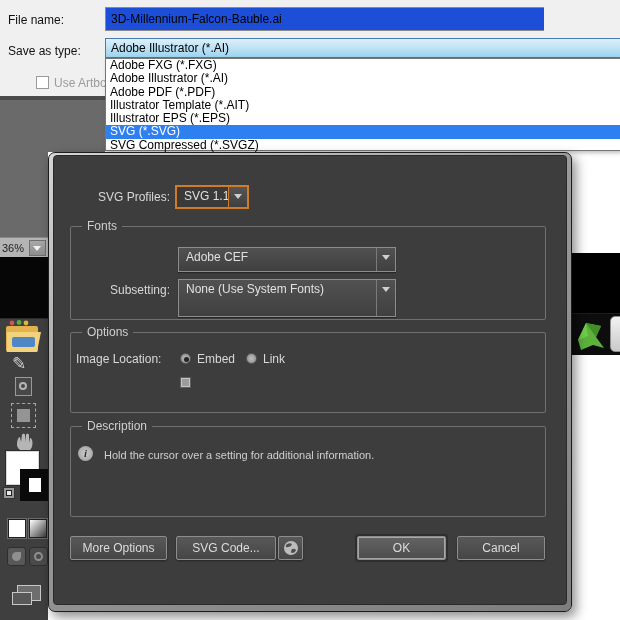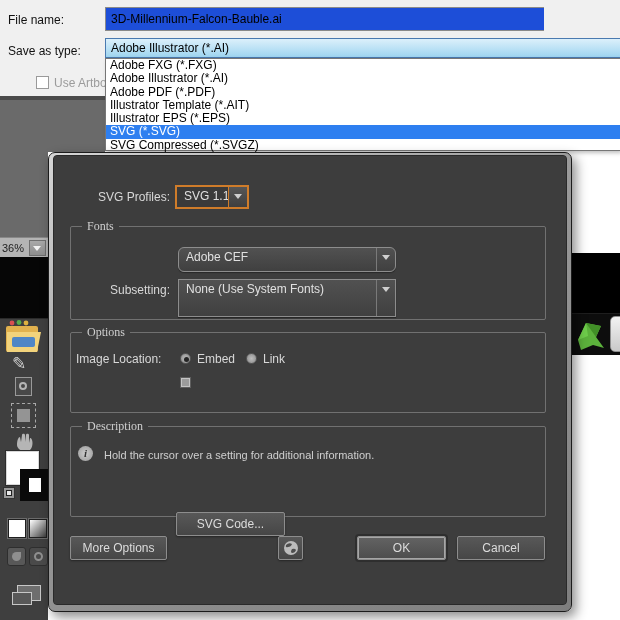--- a/index.html
+++ b/index.html
@@ -53,21 +53,21 @@
   .banner-strip { position:absolute; left:0; top:60px; width:48px; height:42px; background:#0d0d0d; border-top:1px solid #1e1e1e; }
   .banner-btn { position:absolute; left:38px; top:2px; width:12px; height:36px; background:linear-gradient(#f2f2f2,#c9c9c9); border:1px solid #8f8f8f; border-radius:5px 0 0 5px; }
 
   
   .dlg { left:48px; top:152px; width:524px; height:460px; background:linear-gradient(150deg,#d6d6d6,#9b9b9b 40%,#7e7e7e); border:1px solid #1c1c1c; border-radius:7px; padding:2px 4px 6px 4px; box-shadow:4px 5px 12px rgba(0,0,0,0.45); z-index:10; }
   .dlg-inner { width:100%; height:100%; background:#3d3d3d; border:1px solid #2a2a2a; border-radius:4px; overflow:hidden; display:flex; flex-direction:column; }
   .dlg-title { height:23px; background:linear-gradient(#7b7b7b,#4a4a4a 55%,#393939); color:#ededed; font-size:12.5px; line-height:22px; padding-left:9px; flex:0 0 auto; text-shadow:0 1px 1px rgba(0,0,0,0.6); }
   .dlg-body { position:relative; flex:1; background:#3d3d3d; color:#d6d6d6; font-size:12px; }
 
   .flabel { position:absolute; text-align:right; color:#d8d8d8; font-size:12px; line-height:22px; height:22px; }
-  .group { position:absolute; border:1px solid #717171; border-radius:2px;font-family:Liberation Serif, serif; }
+  .group { position:absolute; border:1px solid #717171; border-radius:2px; }
   .group-title { position:absolute; top:-8px; left:11px; background:#3d3d3d; padding:0 5px; color:#cfcfcf; font-size:12px; line-height:15px; }
 
   .ddark { position:absolute; background:linear-gradient(#515151,#404040); border:1px solid #8d8d8d; color:#e0e0e0; font-size:12px; line-height:19px; padding-left:7px; white-space:nowrap; box-shadow:0 1px 1px rgba(0,0,0,0.35); }
   .dd-arrow { position:absolute; right:0; top:0; bottom:0; width:19px; border-left:1px solid #7a7a7a; }
   .dd-arrow i { position:absolute; left:5px; top:7px; width:0; height:0; border-left:4px solid transparent; border-right:4px solid transparent; border-top:5px solid #cfcfcf; }
   .dd-orange { border:2px solid #cf7c2a; background:#3a3a3a; box-shadow:none; }
   .dd-orange .dd-arrow { border-left:1px solid #cf7c2a; background:linear-gradient(#565656,#3f3f3f); }
 
   .radio { position:absolute; width:11px; height:11px; border-radius:50%; background:radial-gradient(#bdbdbd,#8a8a8a); border:1px solid #5a5a5a; }
   .radio.on::after { content:""; position:absolute; left:3px; top:3px; width:5px; height:5px; border-radius:50%; background:#252525; }
@@ -167,21 +167,21 @@
       <div class="ddark dd-orange" style="left:121px; top:29px; width:74px; height:24px;">
         <span>SVG 1.1</span>
         <span class="dd-arrow">
             <i></i>
           </span>
       </div>
 
       <div class="group" style="left:16px; top:70px; width:476px; height:94px;">
         <span class="group-title">Fonts</span>
       </div>
-      <div class="ddark" style="left:124px; top:91px; width:218px; height:25px;border-radius:6px;">
+      <div class="ddark" style="left:124px; top:91px; width:218px; height:25px;">
         <span>Adobe CEF</span>
         <span class="dd-arrow">
             <i></i>
           </span>
       </div>
       <div class="flabel" style="left:0; top:123px; width:116px;">Subsetting:</div>
       <div class="ddark" style="left:124px; top:123px; width:218px; height:38px;">
         <span>None (Use System Fonts)</span>
         <span class="dd-arrow">
             <i></i>
@@ -198,21 +198,21 @@
       <div class="flabel" style="left:209px; top:192px; text-align:left;">Link</div>
       <span class="dcheck" style="left:126px; top:221px;"></span>
 
       <div class="group" style="left:16px; top:270px; width:476px; height:91px;">
         <span class="group-title">Description</span>
       </div>
       <span class="info-circle" style="left:24px; top:290px;">i</span>
       <div class="desc-text" style="left:50px; top:293px; width:330px;">Hold the cursor over a setting for additional information.</div>
 
       <div class="dbtn" style="left:16px; top:380px; width:97px;">More Options</div>
-      <div class="dbtn" style="left:122px; top:356px; width:109px;">SVG Code...</div>
+      <div class="dbtn" style="left:122px; top:380px; width:100px;">SVG Code...</div>
       <div class="dbtn" style="left:224px; top:380px; width:25px;">
         <svg style="margin-top:3px;" width="16" height="16" viewBox="0 0 16 16">
           <circle cx="8" cy="8" r="7" fill="#bcbcbc"></circle>
           <path d="M3 5 q3-3 6-1 q-1 3-4 3 q-3 1-2-2 Z" fill="#4e4e4e"></path>
           <path d="M9 9 q3-1 4 1 q-1 3-4 3 q-2-1 0-4 Z" fill="#4e4e4e"></path>
         </svg>
       </div>
       <div class="dbtn default" style="left:303px; top:380px; width:89px;">OK</div>
       <div class="dbtn" style="left:403px; top:380px; width:88px;">Cancel</div>
 

